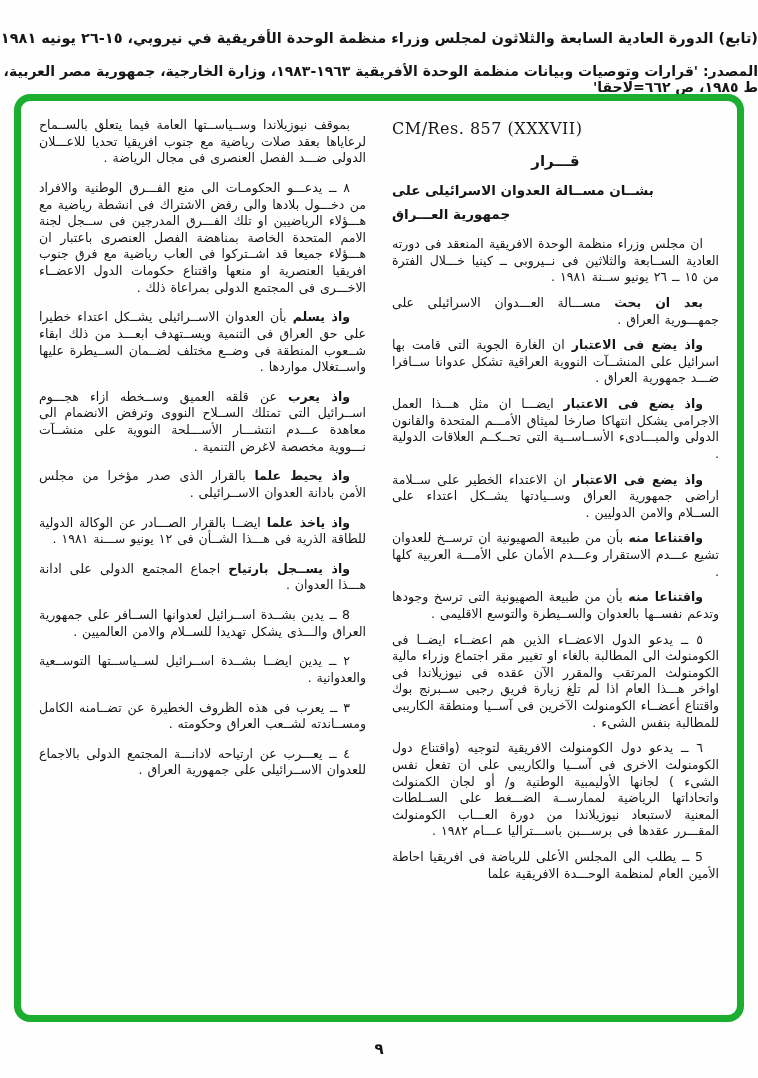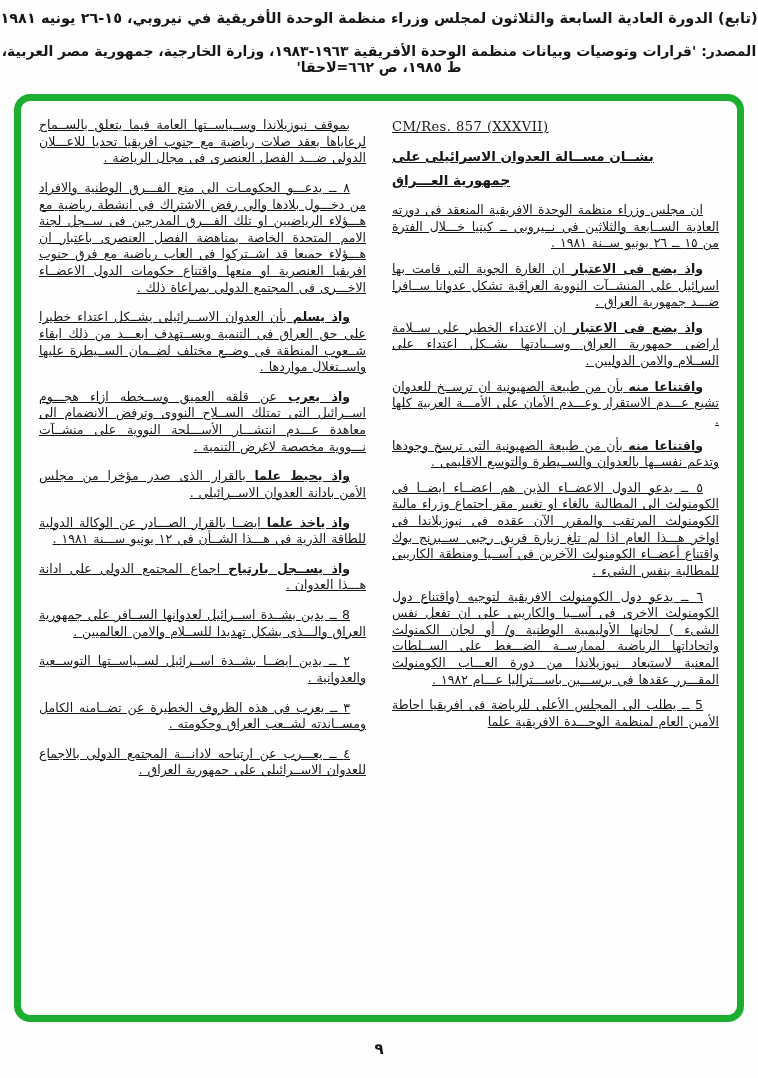--- a/index.html
+++ b/index.html
@@ -13,22 +13,21 @@
     color: #161616;
   }
   .page {
     position: relative;
     width: 758px;
     height: 1078px;
     background: #fefefe;
   }
   .header {
     direction: rtl;
-    text-align: center;
-    padding-top: 10px;
+    padding-top: 30px;
   }
   .header-line1 {
     font-size: 14.5px;
     font-weight: bold;
     letter-spacing: 0.2px;
   }
   .header-line2 {
     font-size: 14px;
     font-weight: bold;
     margin-top: 17px;
@@ -49,38 +48,37 @@
     direction: rtl;
     display: flex;
     gap: 26px;
     padding: 16px 18px;
     height: 100%;
     box-sizing: border-box;
   }
   .column {
     flex: 1 1 0;
     min-width: 0;
-    text-decoration: underline;
   }
   .para {
     direction: rtl;
     text-align: justify;
     font-size: 12.5px;
     line-height: 1.33;
     margin: 0 0 9px 0;
     text-indent: 16px;
     word-spacing: 1px;
   }
   .column-left .para { margin-bottom: 13px; }
   .para b { font-weight: bold; }
   .res-code {
     direction: ltr;
     text-align: left;
     font-family: "DejaVu Serif", serif;
-    font-size: 13px;
+    font-size: 16px;
     letter-spacing: 0.5px;
     margin: 2px 0 14px 0;
   }
   .res-title {
     direction: rtl;
     text-align: center;
     font-weight: bold;
     font-size: 15px;
     margin: 0 0 12px 0;
   }
@@ -116,32 +114,41 @@
   <div class="header">
     <div class="header-line1">(تابع) الدورة العادية السابعة والثلاثون لمجلس وزراء منظمة الوحدة الأفريقية في نيروبي، ١٥-٢٦ يونيه ١٩٨١</div>
     <div class="header-line2">المصدر: 'قرارات وتوصيات وبيانات منظمة الوحدة الأفريقية ١٩٦٣-١٩٨٣، وزارة الخارجية، جمهورية مصر العربية، ط ١٩٨٥، ص ٦٦٢=لاحقا'</div>
   </div>
 
   <div class="page-frame">
     <div class="columns">
 
       <div class="column column-right">
         <div class="res-code">CM/Res. 857 (XXXVII)</div>
+        <div class="res-title">قـــرار</div>
         <div class="res-subtitle">بشــان مســالة العدوان الاسرائيلى على</div>
         <div class="res-subtitle2">جمهورية العـــراق</div>
 
         <p class="para">
           <span>ان مجلس وزراء منظمة الوحدة الافريقية المنعقد فى دورته العادية الســابعة والثلاثين فى نــيروبى ــ كينيا خـــلال الفترة من ١٥ ــ ٢٦ يونيو ســنة ١٩٨١ .</span>
         </p>
         <p class="para">
+          <b>بعد ان بحث</b>
+          <span>مســـالة العـــدوان الاسرائيلى على جمهـــورية العراق .</span>
+        </p>
+        <p class="para">
           <b>واذ يضع فى الاعتبار</b>
           <span>ان الغارة الجوية التى قامت بها اسرائيل على المنشــآت النووية العراقية تشكل عدوانا ســافرا ضـــد جمهورية العراق .</span>
         </p>
         <p class="para">
           <b>واذ يضع فى الاعتبار</b>
+          <span>ايضـــا ان مثل هـــذا العمل الاجرامى يشكل انتهاكا صارخا لميثاق الأمـــم المتحدة والقانون الدولى والمبـــادىء الأســاســية التى تحــكــم العلاقات الدولية .</span>
+        </p>
+        <p class="para">
+          <b>واذ يضع فى الاعتبار</b>
           <span>ان الاعتداء الخطير على ســلامة اراضى جمهورية العراق وســيادتها يشــكل اعتداء على الســلام والامن الدوليين .</span>
         </p>
         <p class="para">
           <b>واقتناعا منه</b>
           <span>بأن من طبيعة الصهيونية ان ترســخ للعدوان تشيع عـــدم الاستقرار وعـــدم الأمان على الأمـــة العربية كلها .</span>
         </p>
         <p class="para">
           <b>واقتناعا منه</b>
           <span>بأن من طبيعة الصهيونية التى ترسخ وجودها وتدعم نفســها بالعدوان والســيطرة والتوسع الاقليمى .</span>
         </p>

